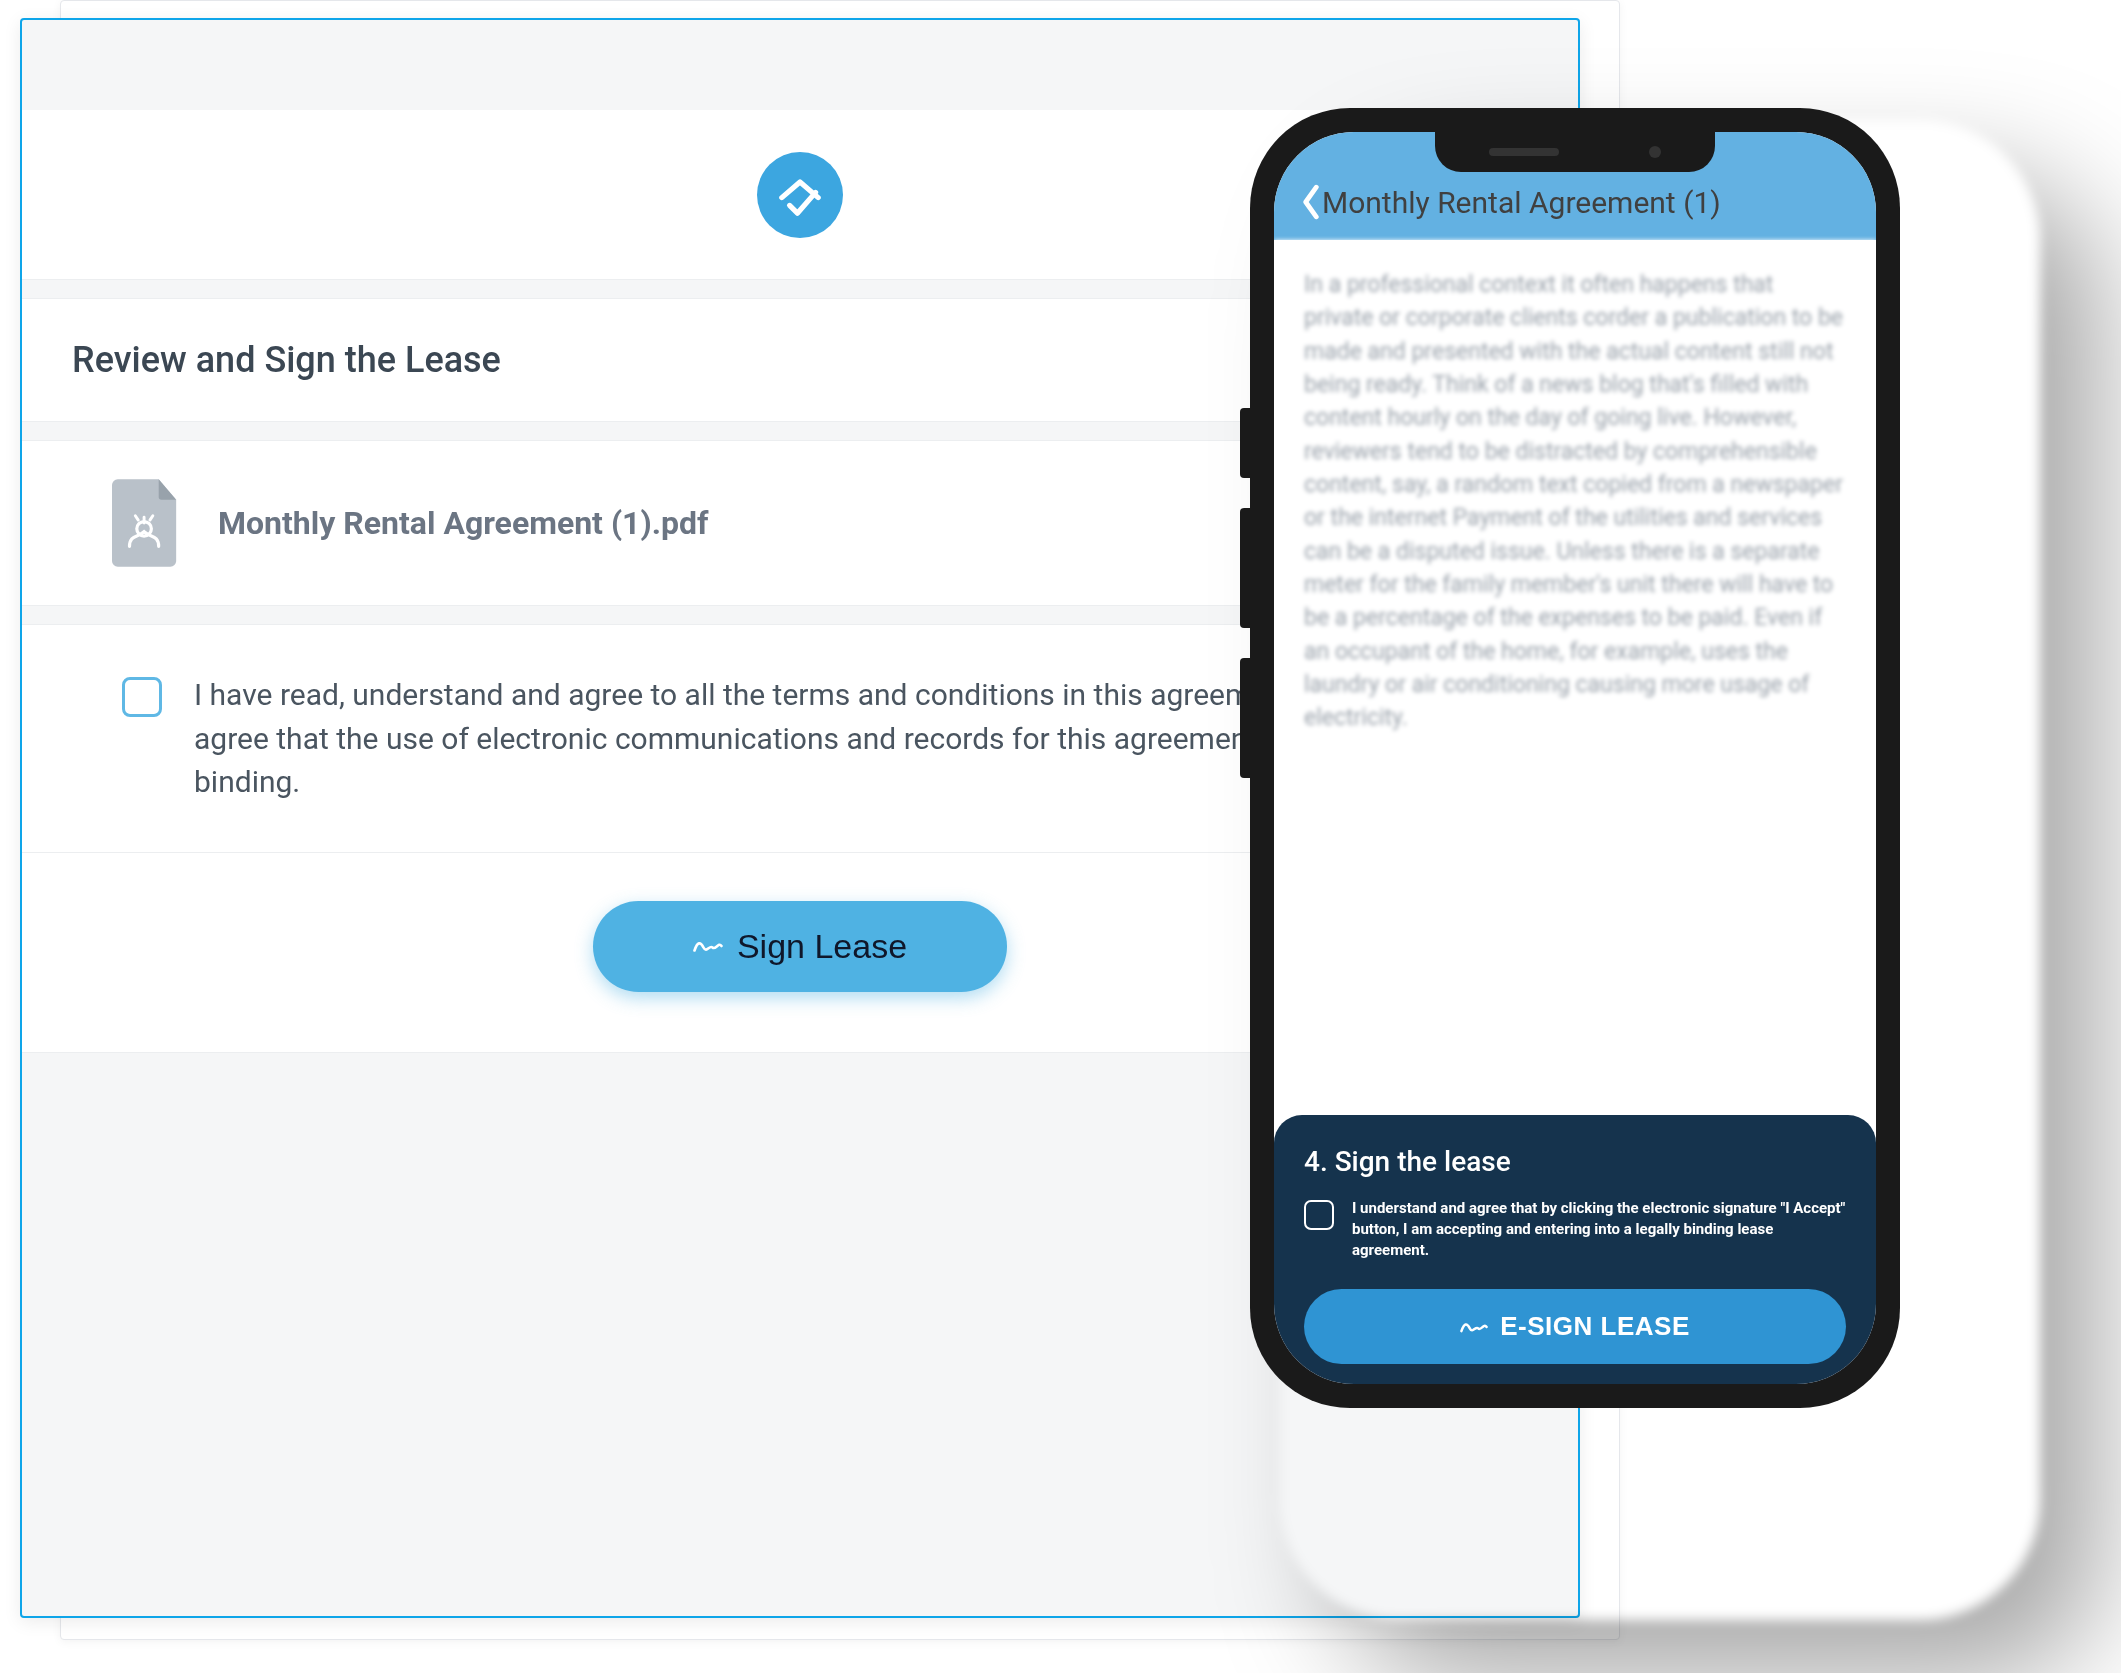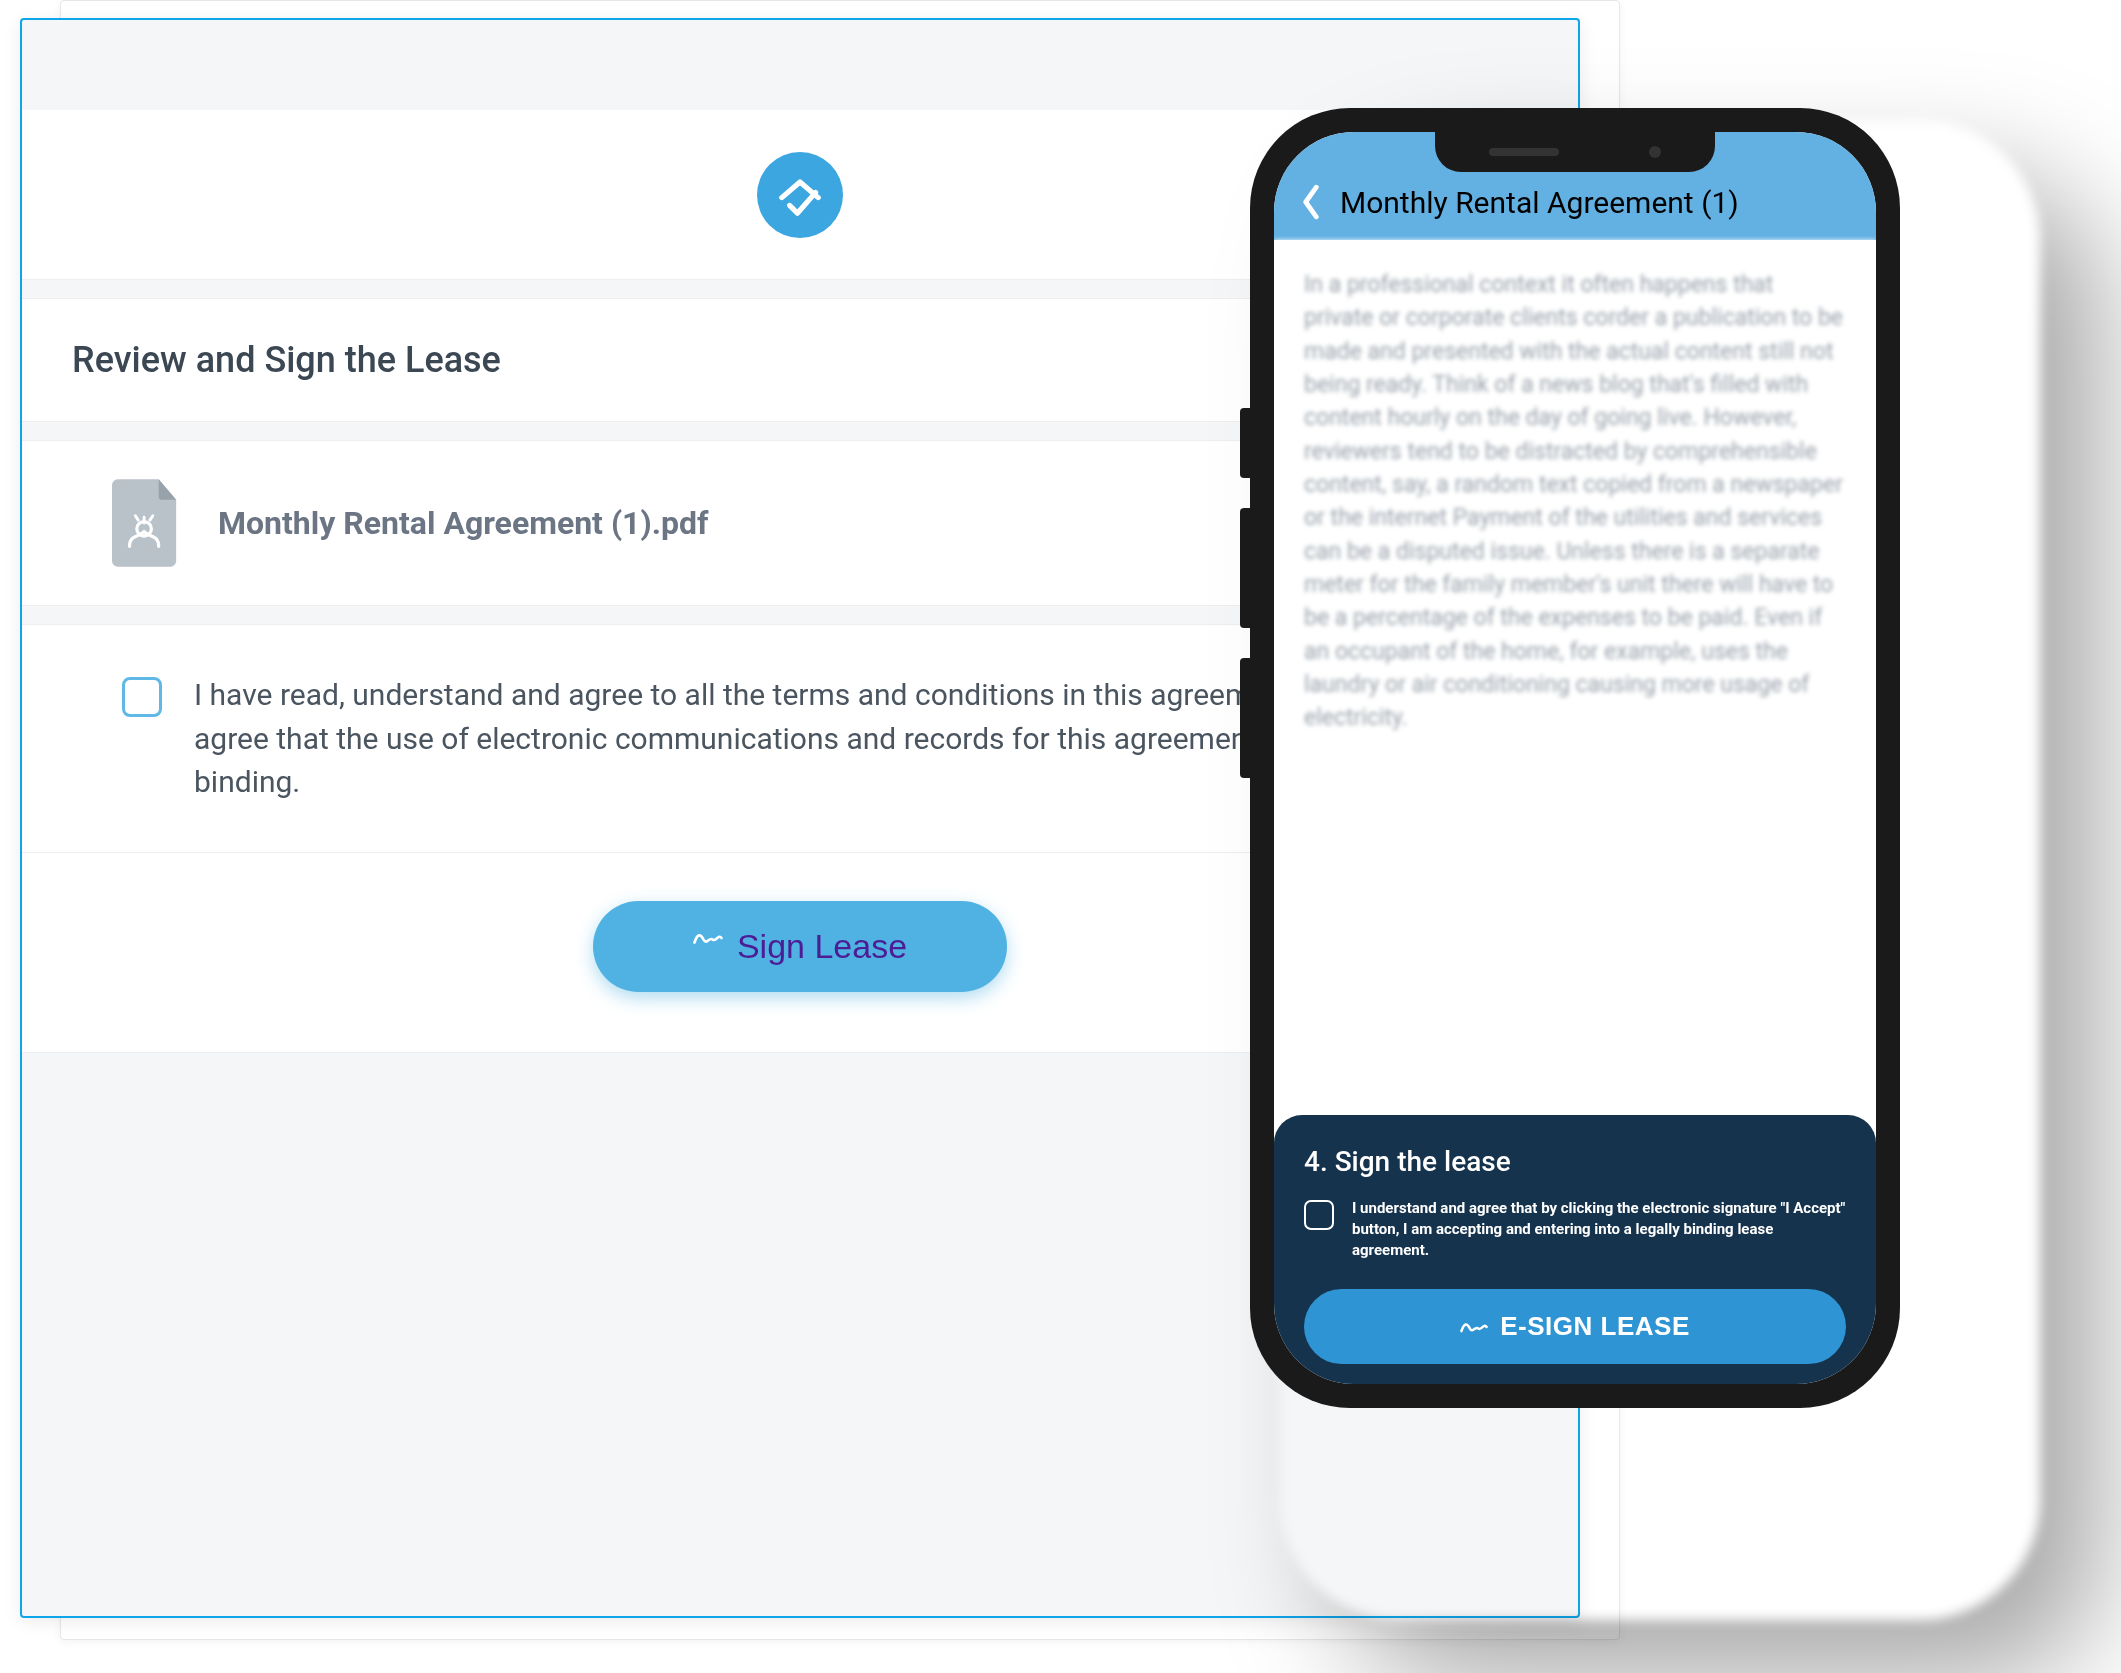--- a/index.html
+++ b/index.html
@@ -92,22 +92,22 @@
   .checkbox {
     width:40px; height:40px; border:3px solid #5fb8e5;
     border-radius:8px; flex-shrink:0; margin-top:4px;
     background:#fff; cursor:pointer;
   }
   .agree-text {
     color:#4a5560; font-size:30px; line-height:1.45;
   }
 
   .sign-btn {
-    display:flex; justify-content:center; gap:14px;
-    background:#4fb2e3; color:#4c1d95;
+    display:flex; align-items:center; justify-content:center; gap:14px;
+    background:#4fb2e3; color:#0f172a;
     font-size:34px; font-weight:500;
     border:none; border-radius:50px;
     padding: 26px 100px;
     cursor:pointer;
     box-shadow: 0 6px 18px rgba(79,178,227,.45);
   }
   .squiggle { width:30px; height:22px; }
 
   
   .phone-shadow {
@@ -150,23 +150,23 @@
   .notch {
     position:absolute; top:0; left:50%; transform:translateX(-50%);
     width:280px; height:40px; background:#1a1a1a;
     border-radius:0 0 26px 26px; z-index:5;
     display:flex; align-items:center; justify-content:center; gap:90px;
   }
   .notch .speaker { width:70px; height:8px; background:#333; border-radius:4px; }
   .notch .cam { width:12px; height:12px; background:#333; border-radius:50%; }
 
   .app-header {
-    background:#63b1e2; color:#000000;
+    background:#63b1e2; color:#404040;
     padding: 52px 26px 20px;
-    display:flex; align-items:center; gap:18px;
+    display:flex; align-items:center; 
   }
   .back-chevron { width:22px; height:36px; flex-shrink:0; cursor:pointer; }
   .app-title { font-size:30px; font-weight:400; }
 
   .doc-body {
     flex:1; background:#fff; padding: 28px 30px 10px;
     color:#9aa2ab; font-size:23px; line-height:1.45;
     filter: blur(2px);
   }
 

